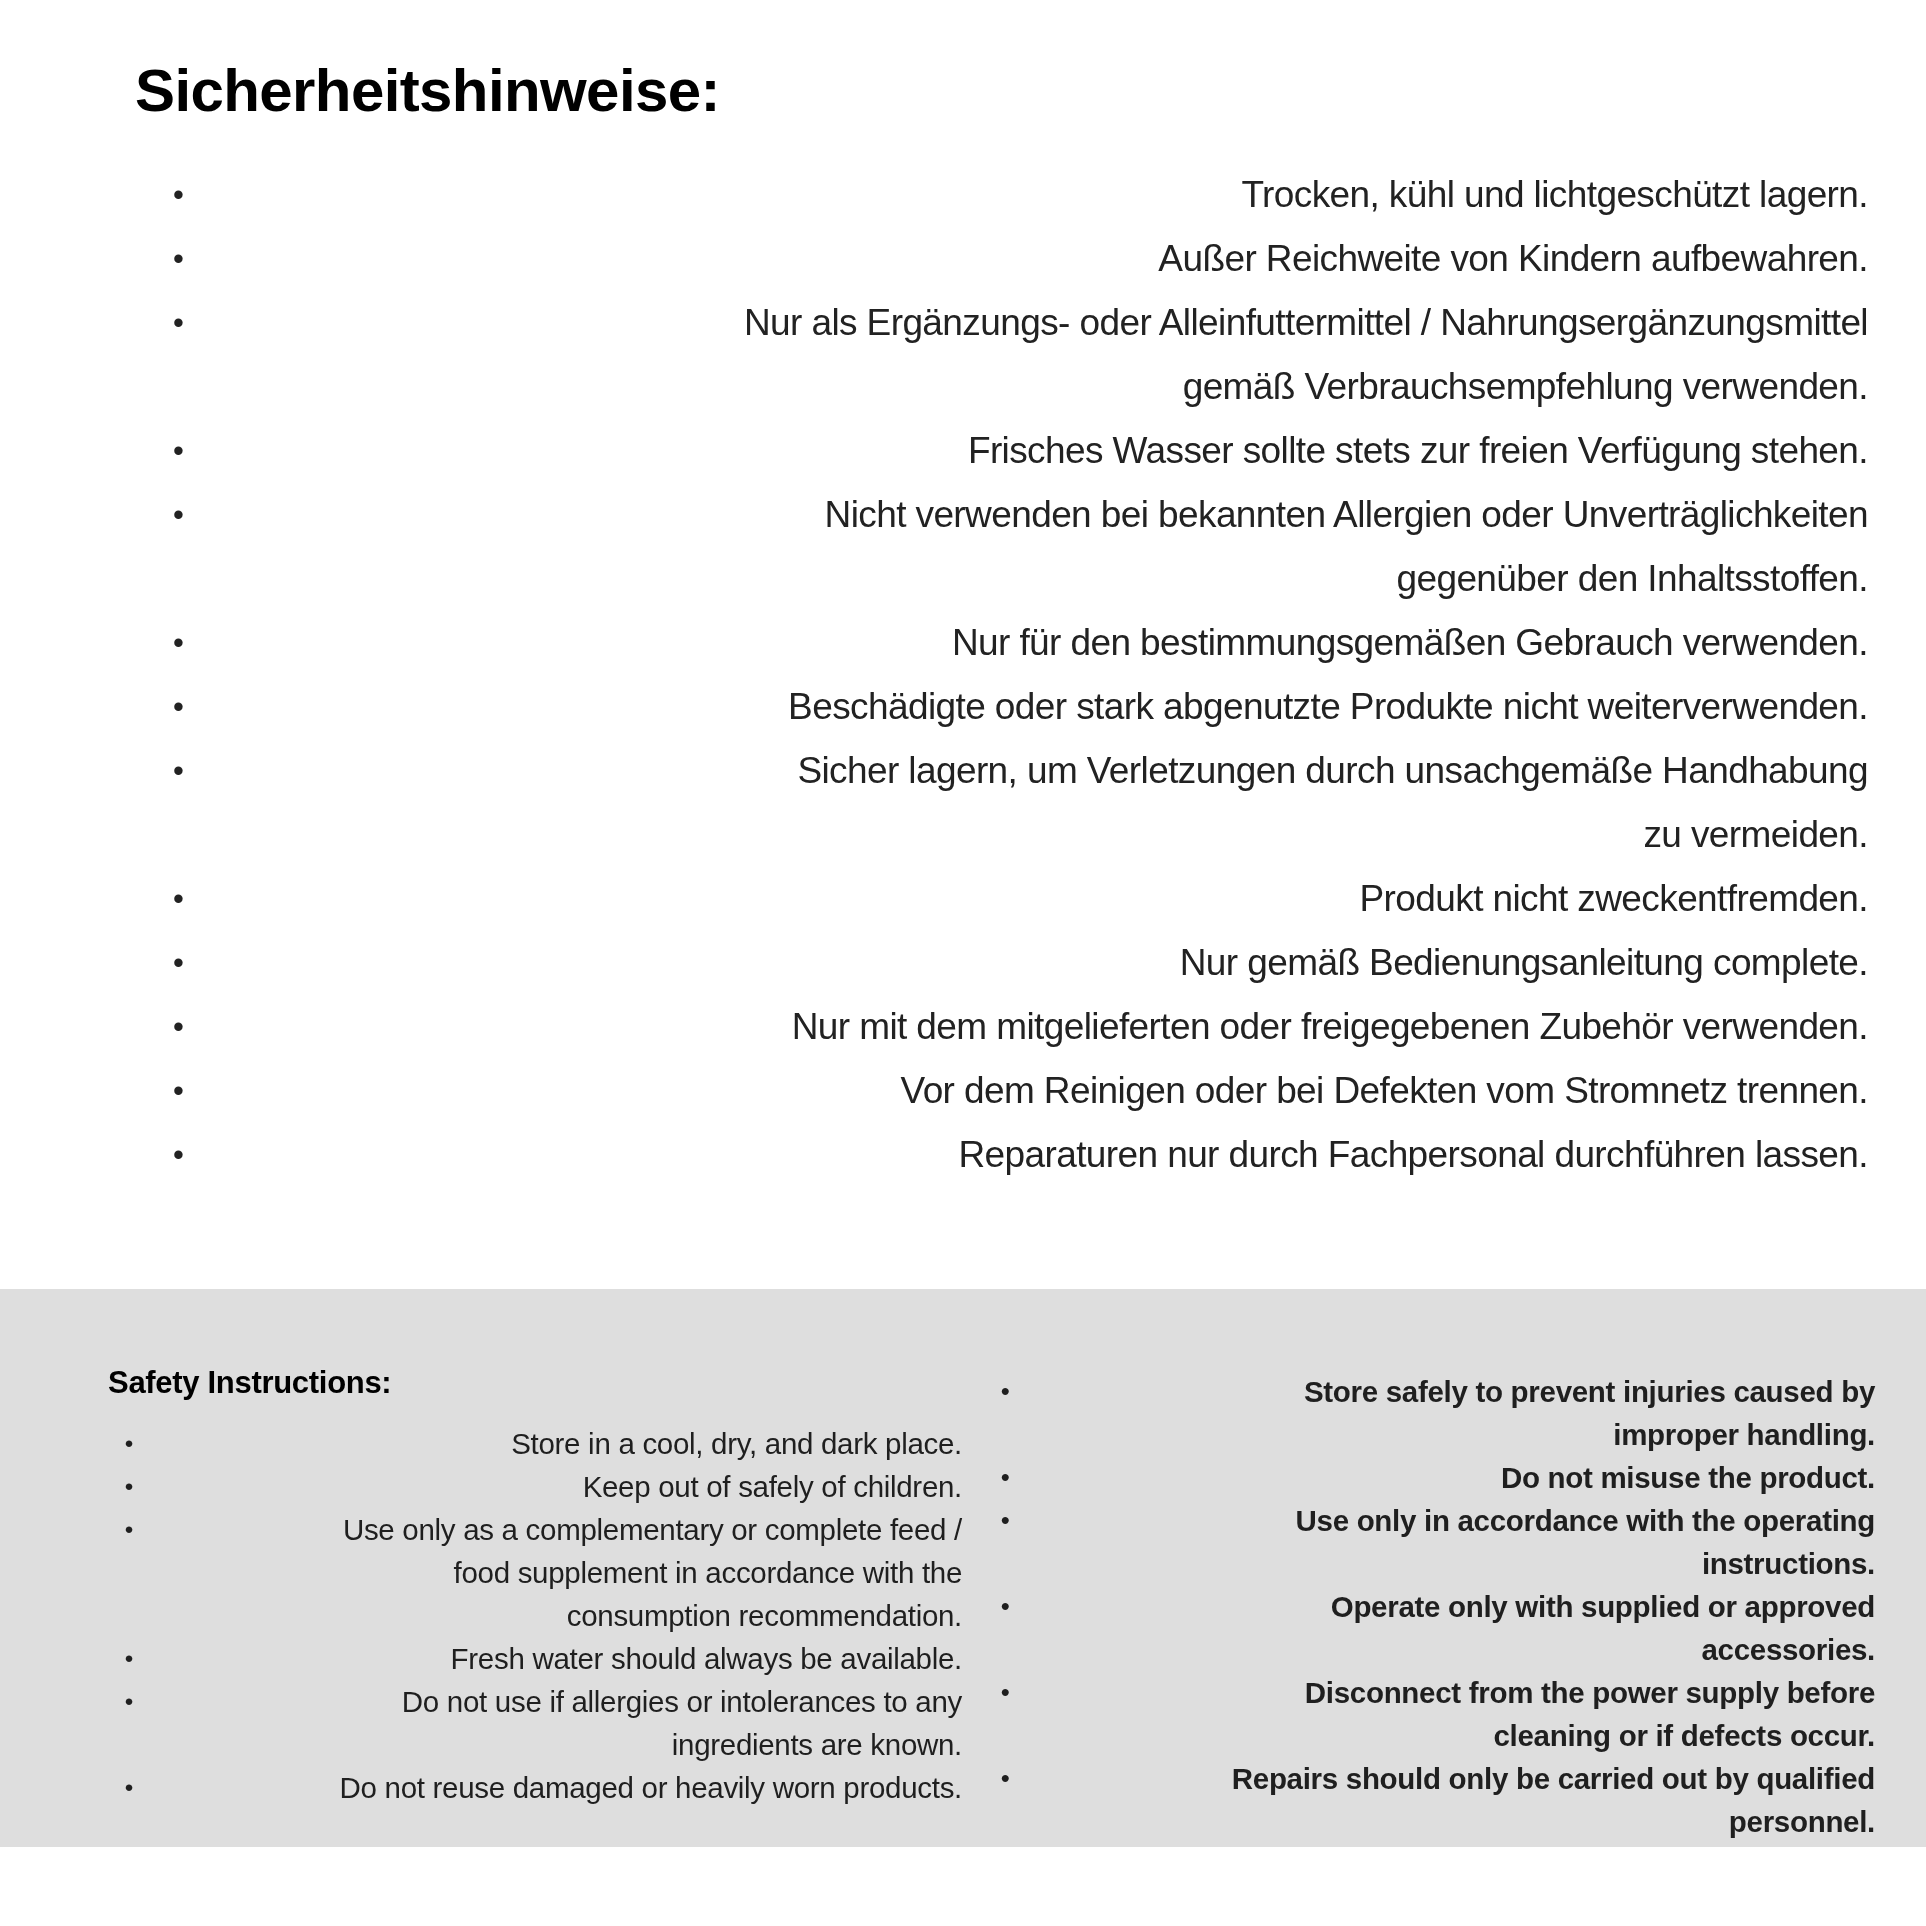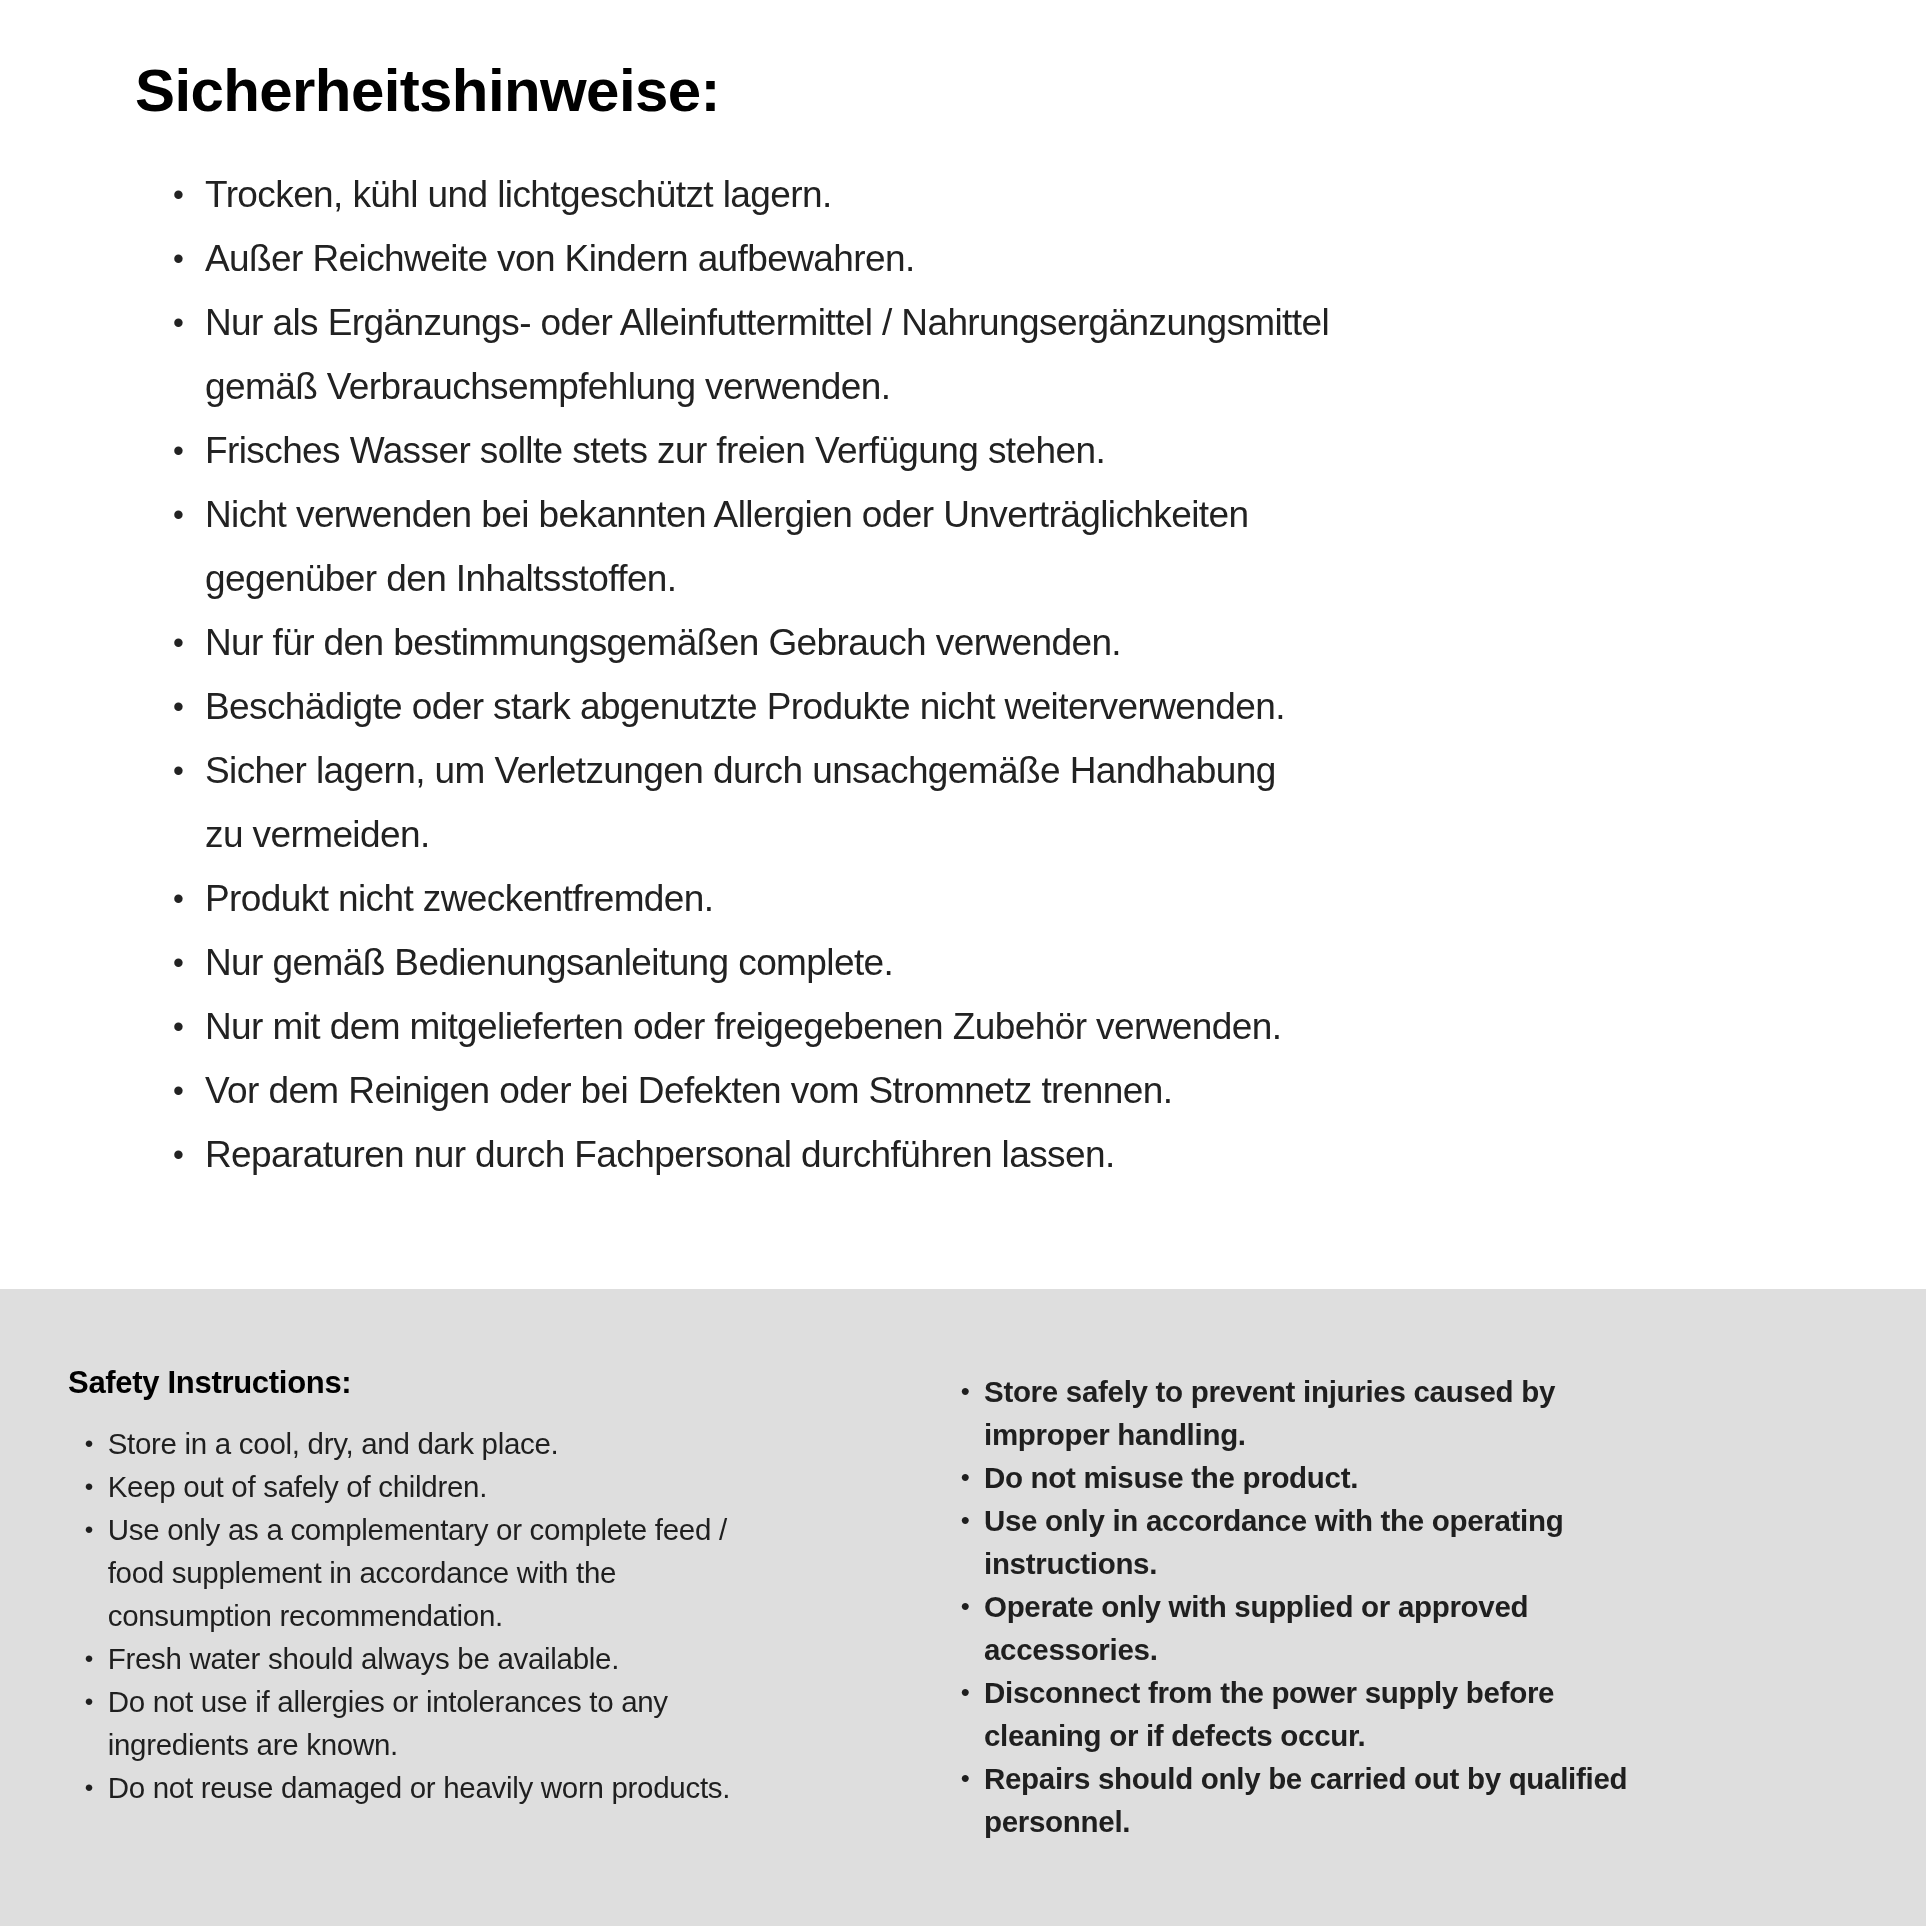--- a/index.html
+++ b/index.html
@@ -27,20 +27,21 @@
     font-size: 60px;
     line-height: 1.05;
     font-weight: 700;
     color: #000000;
     letter-spacing: -0.6px;
   }
   ul.bullets {
     list-style: none;
     margin: 0;
     padding: 0;
+    text-align: right;
   }
   ul.bullets > li {
     position: relative;
     white-space: pre-line;
   }
   ul.de-bullets {
     margin-left: 37px;          
     padding-left: 33px;         
     font-size: 37px;
     line-height: 64px;
@@ -55,24 +56,24 @@
     font-size: 31px;
     line-height: 64px;
     color: #222222;
   }
   
   .english-panel {
     position: absolute;
     left: 0;
     top: 1289px;
     width: 1926px;
-    height: 637px;
+    height: 558px;
     background: #dedede;
     box-sizing: border-box;
-    padding: 76px 51px 0 68px;
+    padding: 76px 51px 0 108px;
     display: flex;
     align-items: flex-start;
   }
   .col-left {
     flex: 0 0 854px;
   }
   .col-right {
     flex: 1 1 auto;
     padding-top: 5.1px;
     font-weight: bold;

